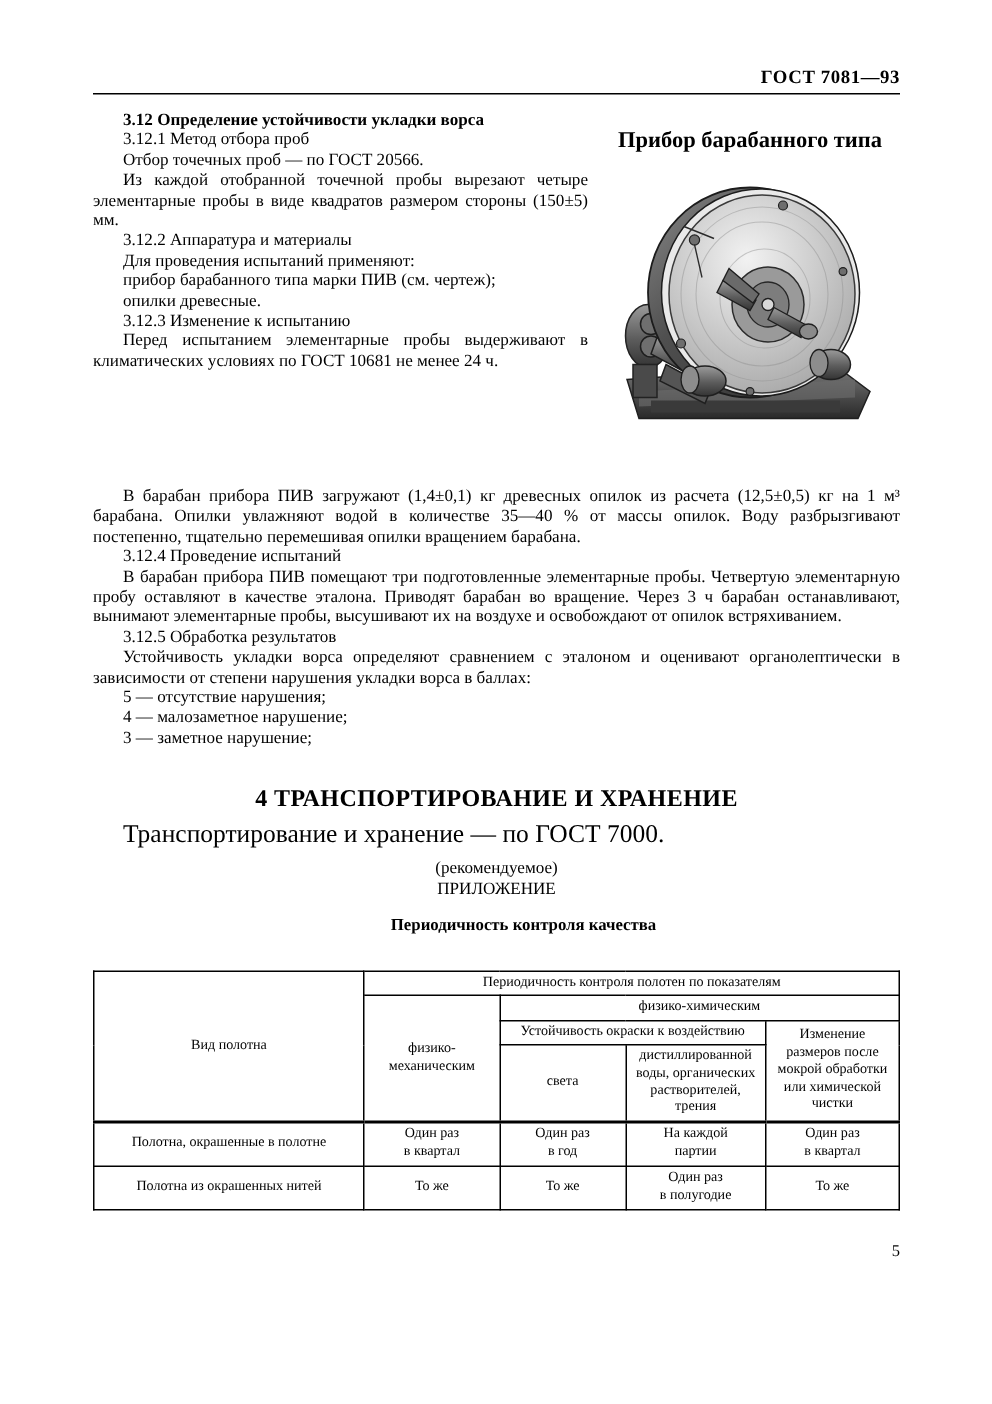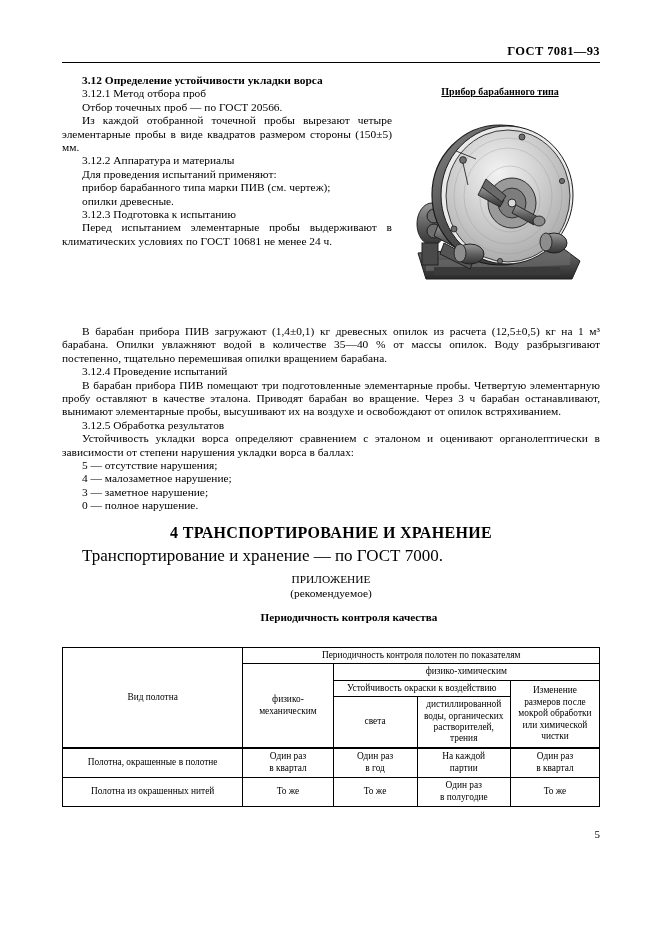--- a/index.html
+++ b/index.html
@@ -69,23 +69,22 @@
   p.bold { font-weight: bold; }
   .nojust { text-align: left; }
 
   
   .fig-cap {
     position: absolute;
     left: 400px;
     top: 86px;
     width: 200px;
     text-align: center;
-    font-size: 10px;
+    font-size: 15px;
     font-weight: bold;
-    text-decoration: underline;
   }
   .fig-box {
     position: absolute;
     left: 404px;
     top: 103px;
     width: 192px;
     height: 192px;
   }
   .fig-box svg { display: block; }
 
@@ -270,42 +269,41 @@
 
   <div class="col-left">
     <p class="t bold nojust" style="text-indent:20px">3.12  Определение устойчивости укладки ворса</p>
     <p class="t ind nojust">3.12.1  Метод отбора проб</p>
     <p class="t ind nojust">Отбор точечных проб — по ГОСТ 20566.</p>
     <p class="t ind">Из каждой отобранной точечной пробы вырезают четыре элементарные пробы в виде квадратов размером стороны (150±5) мм.</p>
     <p class="t ind nojust">3.12.2  Аппаратура и материалы</p>
     <p class="t ind nojust">Для проведения испытаний применяют:</p>
     <p class="t ind">прибор барабанного типа марки ПИВ (см. чертеж);</p>
     <p class="t ind nojust">опилки древесные.</p>
-    <p class="t ind nojust">3.12.3  Подготовка к испытанию</p>
+    <p class="t ind nojust">3.12.3  Изменение к испытанию</p>
     <p class="t ind">Перед испытанием элементарные пробы выдерживают в климатических условиях по ГОСТ 10681 не менее 24 ч.</p>
   </div>
 
   <div class="col-full">
     <p class="t ind">В барабан прибора ПИВ загружают (1,4±0,1) кг древесных опилок из расчета (12,5±0,5) кг на 1 м³ барабана. Опилки увлажняют водой в количестве 35—40 % от массы опилок. Воду разбрызгивают постепенно, тщательно перемешивая опилки вращением барабана.</p>
     <p class="t ind nojust">3.12.4  Проведение испытаний</p>
     <p class="t ind">В барабан прибора ПИВ помещают три подготовленные элементарные пробы. Четвертую элементарную пробу оставляют в качестве эталона. Приводят барабан во вращение. Через 3 ч барабан останавливают, вынимают элементарные пробы, высушивают их на воздухе и освобождают от опилок встряхиванием.</p>
     <p class="t ind nojust">3.12.5  Обработка результатов</p>
     <p class="t ind">Устойчивость укладки ворса определяют сравнением с эталоном и оценивают органолептически в зависимости от степени нарушения укладки ворса в баллах:</p>
     <p class="t ind nojust">5 — отсутствие нарушения;</p>
     <p class="t ind nojust">4 — малозаметное нарушение;</p>
     <p class="t ind nojust">3 — заметное нарушение;</p>
-    <p class="t ind nojust">0 — полное нарушение.</p>
   </div>
 
   <div class="sec-head">4  ТРАНСПОРТИРОВАНИЕ И ХРАНЕНИЕ</div>
   <div class="sec-para">Транспортирование и хранение — по ГОСТ 7000.</div>
 
   <div class="app">
+    <div>(рекомендуемое)</div>
     <div>ПРИЛОЖЕНИЕ</div>
-    <div>(рекомендуемое)</div>
   </div>
   <div class="app-title">Периодичность контроля качества</div>
 
   <div class="tbl-wrap">
     <table class="gost">
       <tbody>
         <tr>
           <td class="c-vid vmid" rowspan="4">Вид полотна</td>
           <td colspan="4">Периодичность контроля полотен по показателям</td>
         </tr>

